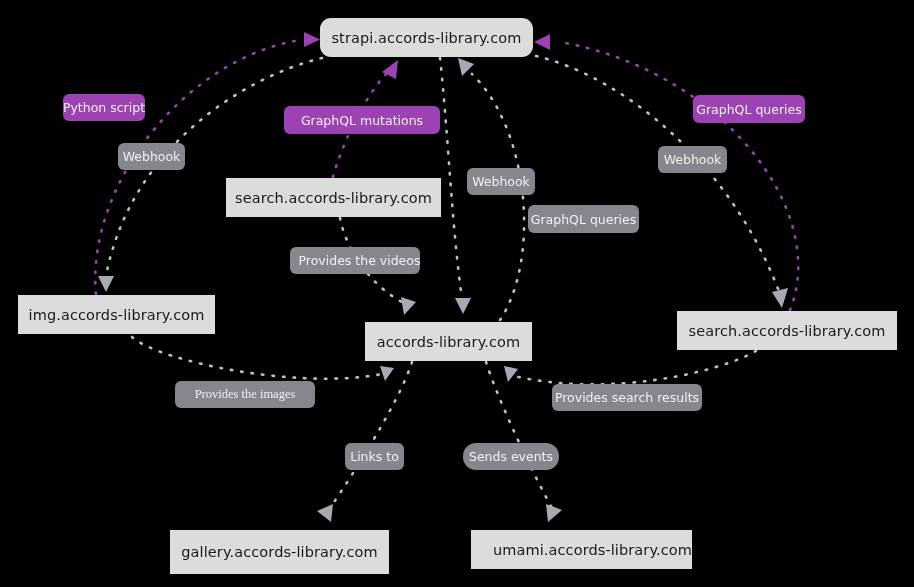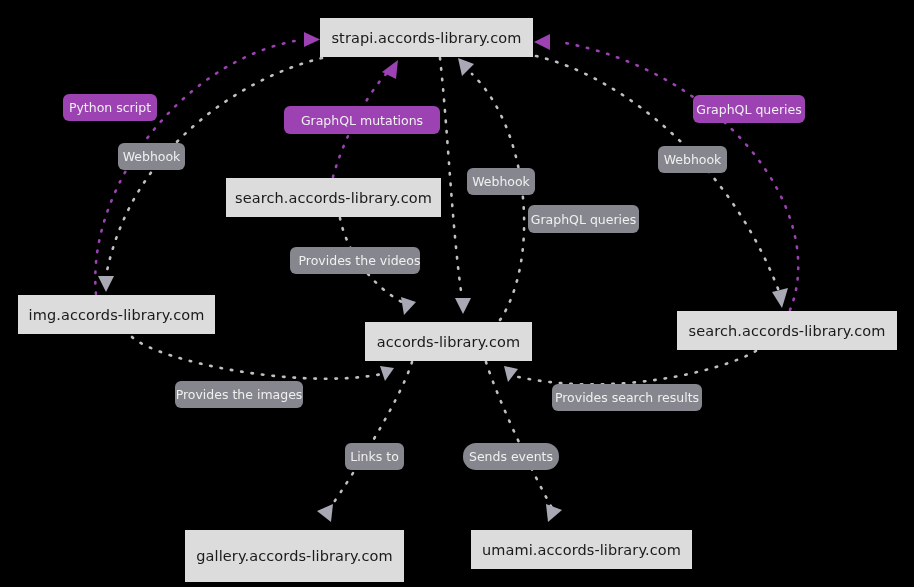--- a/index.html
+++ b/index.html
@@ -111,49 +111,49 @@
       <path d="M 412,362 C 400,400 356,470 330,508" stroke="#c0c0c0" stroke-width="2.6" stroke-dasharray="1.5 9" stroke-linecap="round" fill="none"></path>
       <polygon points="317,511 333,504 331,522" fill="#a9a9b5"></polygon>
     </g>
 
     <g>
       <path d="M 486,362 C 498,400 532,472 552,508" stroke="#c0c0c0" stroke-width="2.6" stroke-dasharray="1.5 9" stroke-linecap="round" fill="none"></path>
       <polygon points="546,504 562,510 548,522" fill="#a9a9b5"></polygon>
     </g>
   </svg>
 
-  <div class="node" style="left:320px; top:18px; width:213px; height:39px;">
+  <div class="node" style="left:320px; top:18px; width:213px; height:39px;border-radius:11px;">
     <span>strapi.accords-library.com</span>
   </div>
 
   <div class="node" style="left:226px; top:178px; width:215px; height:39px;">
     <span>search.accords-library.com</span>
   </div>
 
   <div class="node" style="left:18px; top:295px; width:197px; height:39px;">
     <span>img.accords-library.com</span>
   </div>
 
   <div class="node" style="left:365px; top:322px; width:167px; height:39px;">
     <span>accords-library.com</span>
   </div>
 
   <div class="node" style="left:677px; top:311px; width:220px; height:39px;align-items:center;">
     <span>search.accords-library.com</span>
   </div>
 
-  <div class="node" style="left:185px; top:530px; width:219px; height:52px;align-items:center;">
+  <div class="node" style="left:170px; top:530px; width:219px; height:44px;align-items:center;">
     <span>gallery.accords-library.com</span>
   </div>
 
-  <div class="node" style="left:471px; top:530px; width:221px; height:39px;">
+  <div class="node" style="left:471px; top:530px; width:221px; height:39px;justify-content:flex-end;">
     <span>umami.accords-library.com</span>
   </div>
 
-  <div class="edge-label label-purple" style="left:63px; top:94px; width:94px; height:27px;">
+  <div class="edge-label label-purple" style="left:63px; top:94px; width:82px; height:27px;">
     <span>Python script</span>
   </div>
 
   <div class="edge-label label-gray" style="left:118px; top:143px; width:67px; height:27px;">
     <span>Webhook</span>
   </div>
 
   <div class="edge-label label-purple" style="left:284px; top:106px; width:156px; height:28px;">
     <span>GraphQL mutations</span>
   </div>
@@ -171,21 +171,21 @@
   </div>
 
   <div class="edge-label label-gray" style="left:658px; top:146px; width:69px; height:27px;">
     <span>Webhook</span>
   </div>
 
   <div class="edge-label label-gray" style="left:290px; top:247px; width:130px; height:27px;padding-left:17px;">
     <span>Provides the videos</span>
   </div>
 
-  <div class="edge-label label-gray" style="left:175px; top:381px; width:128px; height:27px;">
+  <div class="edge-label label-gray" style="left:175px; top:381px; width:140px; height:27px;font-family:Liberation Serif, serif;">
     <span>Provides the images</span>
   </div>
 
   <div class="edge-label label-gray" style="left:552px; top:384px; width:150px; height:27px;">
     <span>Provides search results</span>
   </div>
 
   <div class="edge-label label-gray" style="left:345px; top:443px; width:59px; height:27px;">
     <span>Links to</span>
   </div>

